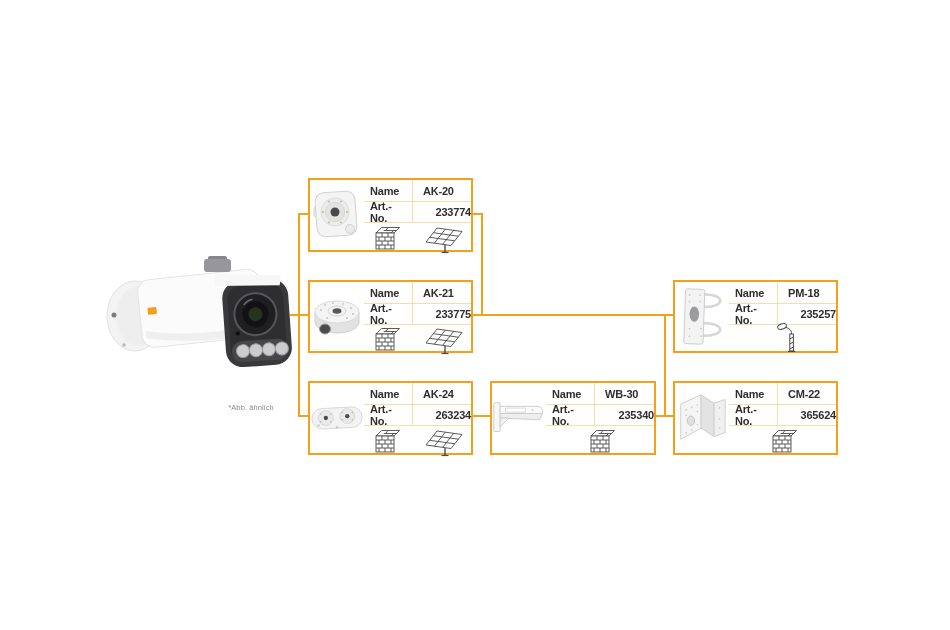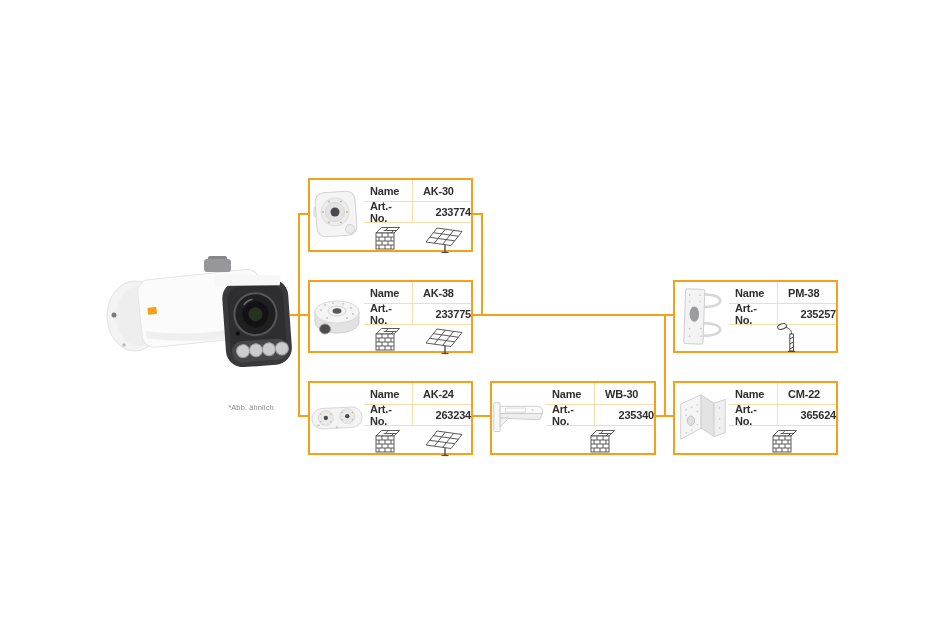--- a/index.html
+++ b/index.html
@@ -109,21 +109,21 @@
         <circle cx="16" cy="35.4" r="1" fill="#c9b28a"></circle>
           <circle cx="10" cy="25" r="1" fill="#c9b28a"></circle>
         <circle cx="16" cy="14.6" r="1" fill="#c9b28a"></circle>
           <circle cx="28" cy="14.6" r="1" fill="#c9b28a"></circle>
         <circle cx="37" cy="42" r="4.5" fill="#ebebeb" stroke="#d2d2d2"></circle>
       </svg>
     </div>
     <div class="acc-table">
       <div class="acc-row r1">
         <span class="lbl">Name</span>
-        <span class="val">AK-30</span>
+        <span class="val">AK-20</span>
       </div>
       <div class="acc-row r2">
         <span class="lbl">Art.-No.</span>
         <span class="val">233774</span>
       </div>
       <div class="vsep"></div>
     </div>
     <span class="icon" style="left:64px;top:46px;">
       <svg width="26" height="24" viewBox="0 0 26 24" fill="white" stroke="#4a4a4a" stroke-width="0.9">
         <polygon points="2,7 7.5,1.5 25.5,1.5 20,7"></polygon>
@@ -173,21 +173,21 @@
         <circle cx="40" cy="14" r="0.9" fill="#bfbfbf"></circle>
           <circle cx="42" cy="20" r="0.9" fill="#bfbfbf"></circle>
         <circle cx="36" cy="24" r="0.9" fill="#bfbfbf"></circle>
           <circle cx="16" cy="24" r="0.9" fill="#bfbfbf"></circle>
         <ellipse cx="14" cy="35" rx="5.5" ry="5" fill="#4c4c4e" stroke="#9a9a9a"></ellipse>
       </svg>
     </div>
     <div class="acc-table">
       <div class="acc-row r1">
         <span class="lbl">Name</span>
-        <span class="val">AK-38</span>
+        <span class="val">AK-21</span>
       </div>
       <div class="acc-row r2">
         <span class="lbl">Art.-No.</span>
         <span class="val">233775</span>
       </div>
       <div class="vsep"></div>
     </div>
     <span class="icon" style="left:64px;top:45px;">
       <svg width="26" height="24" viewBox="0 0 26 24" fill="white" stroke="#4a4a4a" stroke-width="0.9">
         <polygon points="2,7 7.5,1.5 25.5,1.5 20,7"></polygon>
@@ -348,21 +348,21 @@
           <circle cx="24" cy="16" r="0.9" fill="#c8c8c8"></circle>
         <circle cx="13" cy="44" r="0.9" fill="#c8c8c8"></circle>
           <circle cx="25" cy="44" r="0.9" fill="#c8c8c8"></circle>
         <circle cx="13" cy="52" r="0.9" fill="#c8c8c8"></circle>
           <circle cx="25" cy="52" r="0.9" fill="#c8c8c8"></circle>
       </svg>
     </div>
     <div class="acc-table">
       <div class="acc-row r1">
         <span class="lbl">Name</span>
-        <span class="val">PM-38</span>
+        <span class="val">PM-18</span>
       </div>
       <div class="acc-row r2">
         <span class="lbl">Art.-No.</span>
         <span class="val">235257</span>
       </div>
       <div class="vsep"></div>
     </div>
     <span class="icon" style="left:101px;top:40px;">
       <svg width="24" height="32" viewBox="0 0 24 32" fill="white" stroke="#4a4a4a" stroke-width="1">
         <ellipse cx="6" cy="4.5" rx="4.5" ry="2.6" transform="rotate(-18 6 4.5)"></ellipse>

